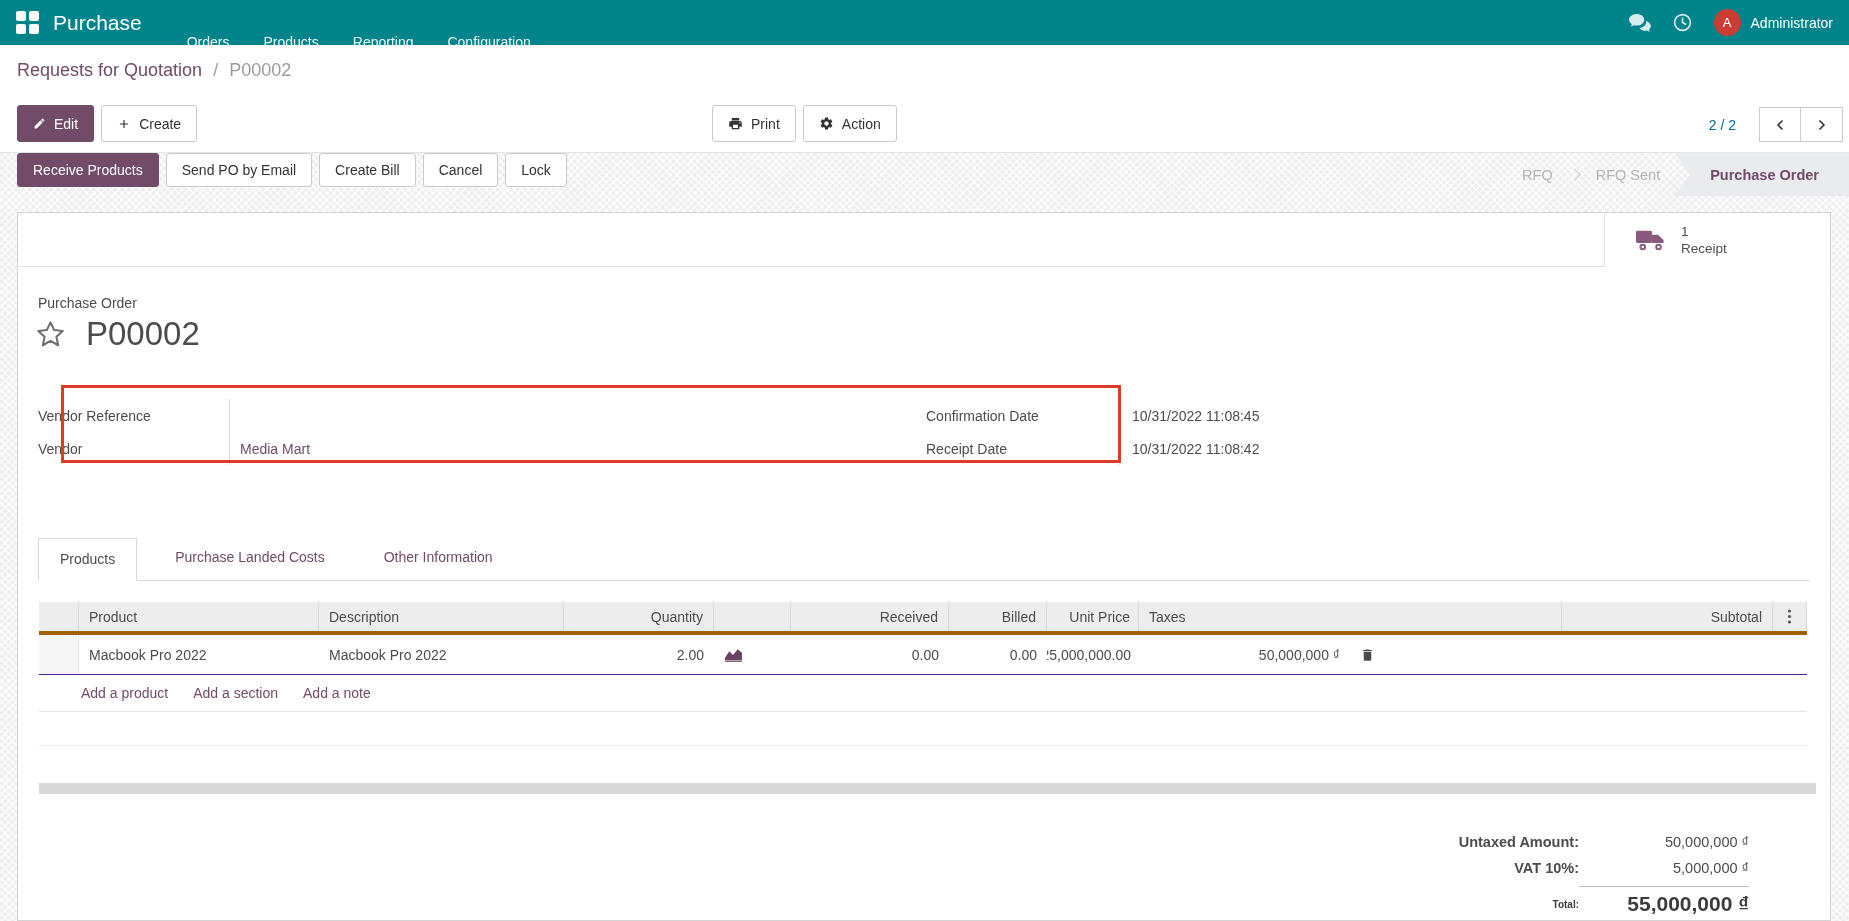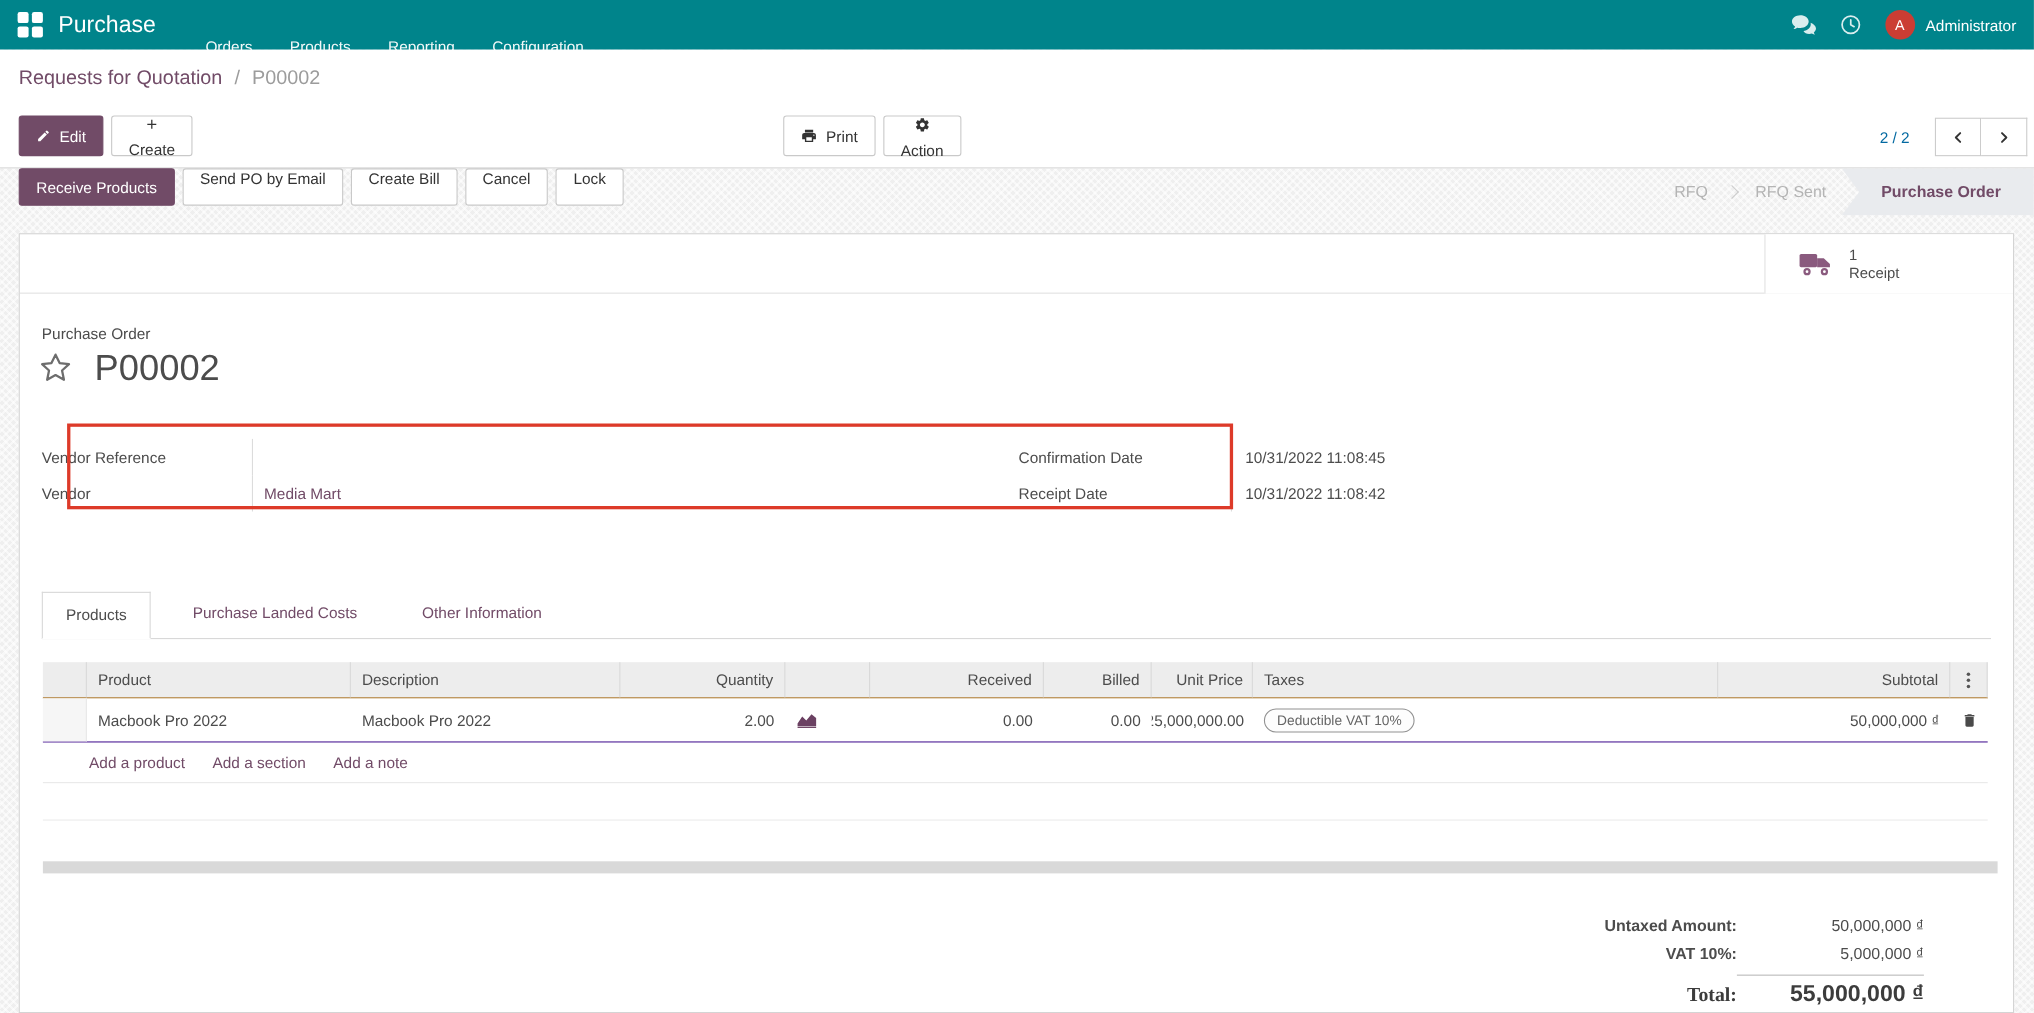--- a/index.html
+++ b/index.html
@@ -44,21 +44,21 @@
   .breadcrumb .sep { color: #9c9c9c; margin: 0 6px; }
   .breadcrumb .current { color: #9c9c9c; }
 
   .action-row { position: absolute; left: 17px; top: 60px; height: 37px; display: flex; }
   .btn {
     display: inline-flex; align-items: center; gap: 8px; padding: 0 15px; height: 37px;
     font-size: 14px; border: 1px solid #c9c9c9; background: #fff; color: #333;
     border-radius: 3px; cursor: pointer; white-space: nowrap;
   }
   .btn-primary { background: #714b67; border-color: #714b67; color: #fff; }
-  .btn + .btn { margin-left: 7px; flex-direction: column; }
+  .btn + .btn { margin-left: 7px; }
   .center-btns { position: absolute; left: 712px; top: 60px; display: flex; }
   .pager { position: absolute; right: 6px; top: 62px; display: flex; align-items: center; }
   .pager-count { font-size: 14px; color: #0369a1; margin-right: 23px; }
   .pager-btn { width: 42px; height: 35px; background: #fff; border: 1px solid #ccc;
     display: flex; align-items: center; justify-content: center; color: #333; cursor: pointer; }
   .pager-btn + .pager-btn { border-left: none; }
 
   
   .statusbar {
     position: absolute; left: 0; right: 0; top: 107px; height: 44px;
@@ -110,21 +110,21 @@
   
   .tabs { position: absolute; left: 20px; right: 20px; top: 325px; height: 43px;
     border-bottom: 1px solid #d8d8d8; display: flex; align-items: flex-end; }
   .tab { height: 43px; line-height: 41px; padding: 0 21px; font-size: 14px; color: #714b67;
     cursor: pointer; margin-right: 17px; }
   .tab.active { color: #4c4c4c; background: #fff; border: 1px solid #d8d8d8; border-bottom: 1px solid #fff;
     margin-bottom: -1px; }
 
   
   .o2m-table { position: absolute; left: 21px; top: 389px; width: 1768px; }
-  .t-head { display: flex; height: 33px; background: #ededed; border-bottom: 1px solid #a16207; }
+  .t-head { display: flex; height: 33px; background: #ededed; border-bottom: 4px solid #a16207; }
   .t-head .cell { border-right: 1px solid #d9d9d9; font-size: 14px; color: #4c4c4c; }
   .cell { padding: 0 10px; display: flex; align-items: center; overflow: hidden; white-space: nowrap; }
   .cell.num { justify-content: flex-end; }
   .c-handle { width: 40px; }
   .c-product { width: 240px; }
   .c-desc { width: 245px; }
   .c-qty { width: 150px; }
   .c-fc { width: 77px; }
   .c-recv { width: 158px; }
   .c-billed { width: 98px; }
@@ -145,21 +145,21 @@
   .annotation-box { position: absolute; left: 61px; top: 385px; width: 1060px; height: 78px;
     border: 3px solid #dd3a29; pointer-events: none; z-index: 9; }
 
   
   .totals { position: absolute; right: 81px; top: 616px; width: 520px; }
   .tot-row { display: flex; align-items: center; height: 26px; }
   .tot-label { flex: 1; text-align: right; font-weight: 600; font-size: 14.5px; color: #4c4c4c; }
   .tot-value { width: 170px; text-align: right; font-size: 14.5px; color: #4c4c4c; }
   .tot-sep { width: 170px; margin-left: auto; border-top: 1px solid #b9b9b9; margin-top: 5px; }
   .tot-row.total { height: 34px; }
-  .tot-row.total .tot-label { font-size: 18px; font-weight: 700; color: #3c3c3c; font-family: Liberation Serif, serif; }
+  .tot-row.total .tot-label { font-size: 10px; font-weight: 700; color: #3c3c3c; }
   .tot-row.total .tot-value { font-size: 21px; font-weight: 700; color: #3c3c3c; }
 </style>
 </head>
 <body>
 
 <div id="page">
 
   <div class="navbar">
     <div class="apps-grid">
         <span></span>
@@ -365,23 +365,20 @@
           <span>
               <svg width="19" height="15" viewBox="0 0 18 14">
                 <path d="M1 12.2V10l4-6 3.5 3.5L13 2l4 3.4v6.8z" fill="#6b4162"></path>
                 <rect x="1" y="12.7" width="16" height="1.2" fill="#6b4162"></rect>
               </svg>
             </span>
         </span>
         <span class="cell c-recv num">0.00</span>
         <span class="cell c-billed num">0.00</span>
         <span class="cell c-price num">25,000,000.00</span>
-        <span class="cell c-taxes">
-            <span class="tax-pill">Deductible VAT 10%</span>
-          </span>
         <span class="cell c-subtotal num">50,000,000 ₫</span>
         <span class="cell c-actions">
           <span>
               <svg width="15" height="16" viewBox="0 0 24 24" fill="#4a4a4a">
                 <path d="M6 19c0 1.1.9 2 2 2h8c1.1 0 2-.9 2-2V7H6v12zM19 4h-3.5l-1-1h-5l-1 1H5v2h14V4z"></path>
               </svg>
             </span>
         </span>
       </div>
 

